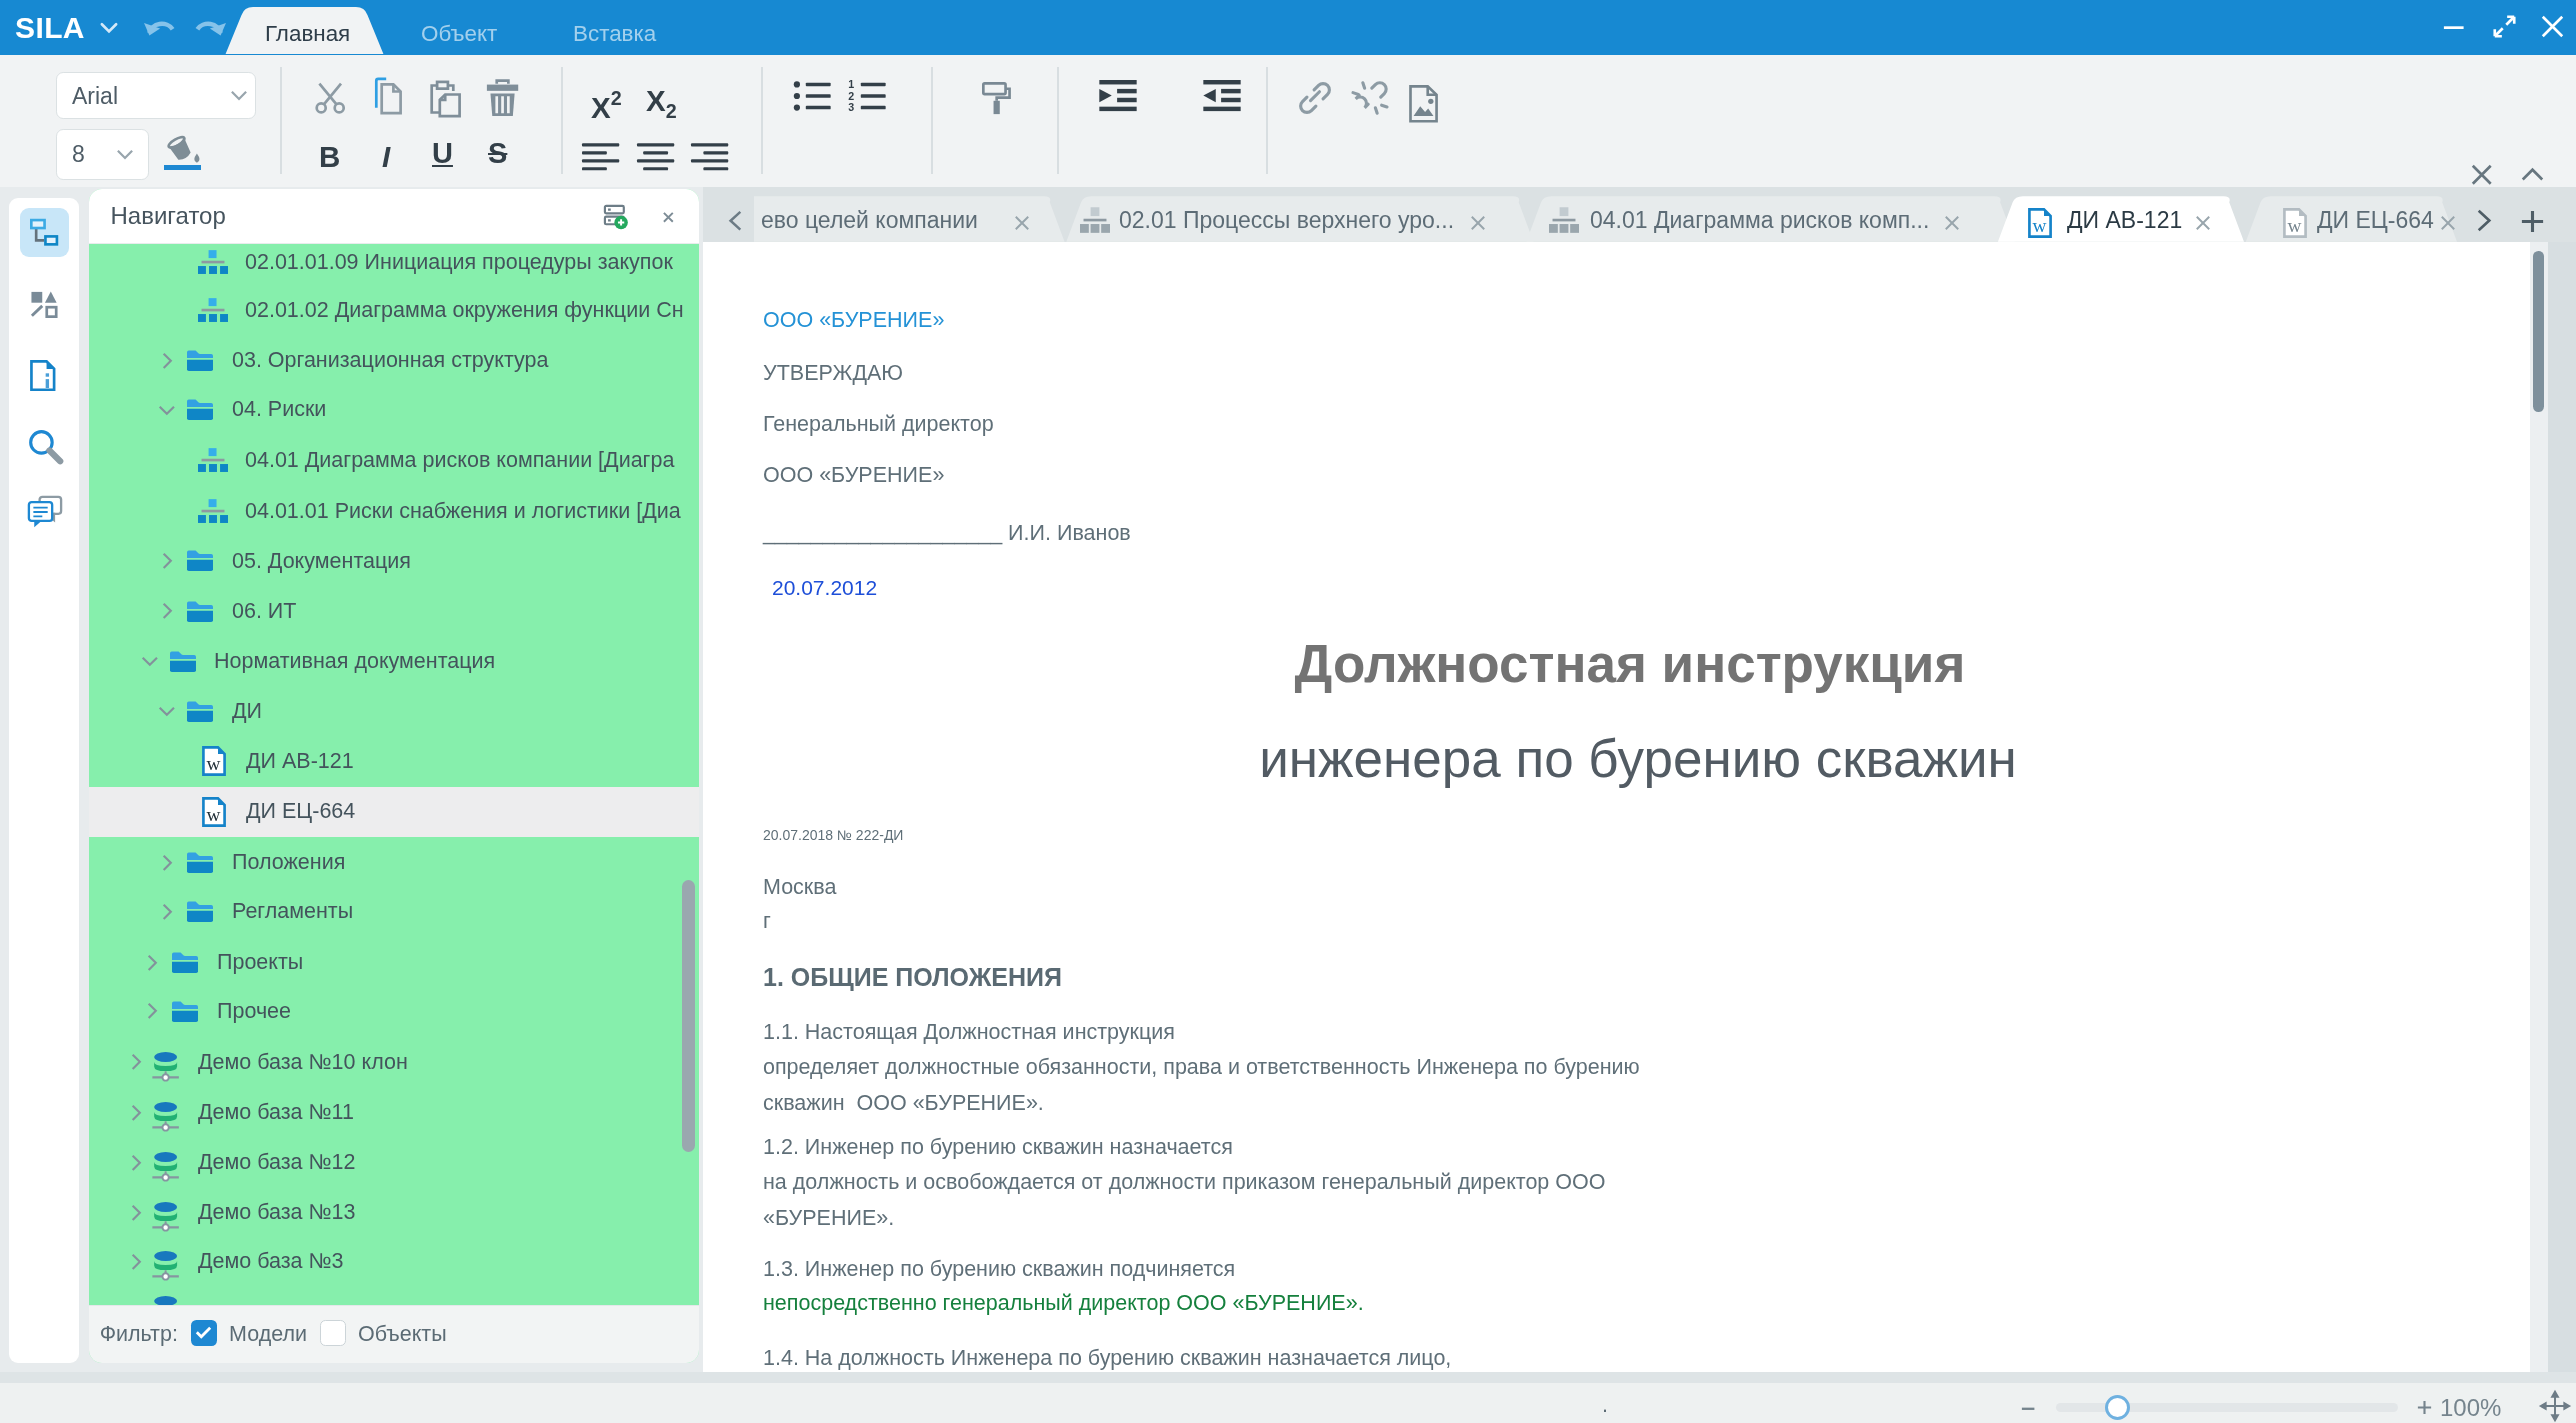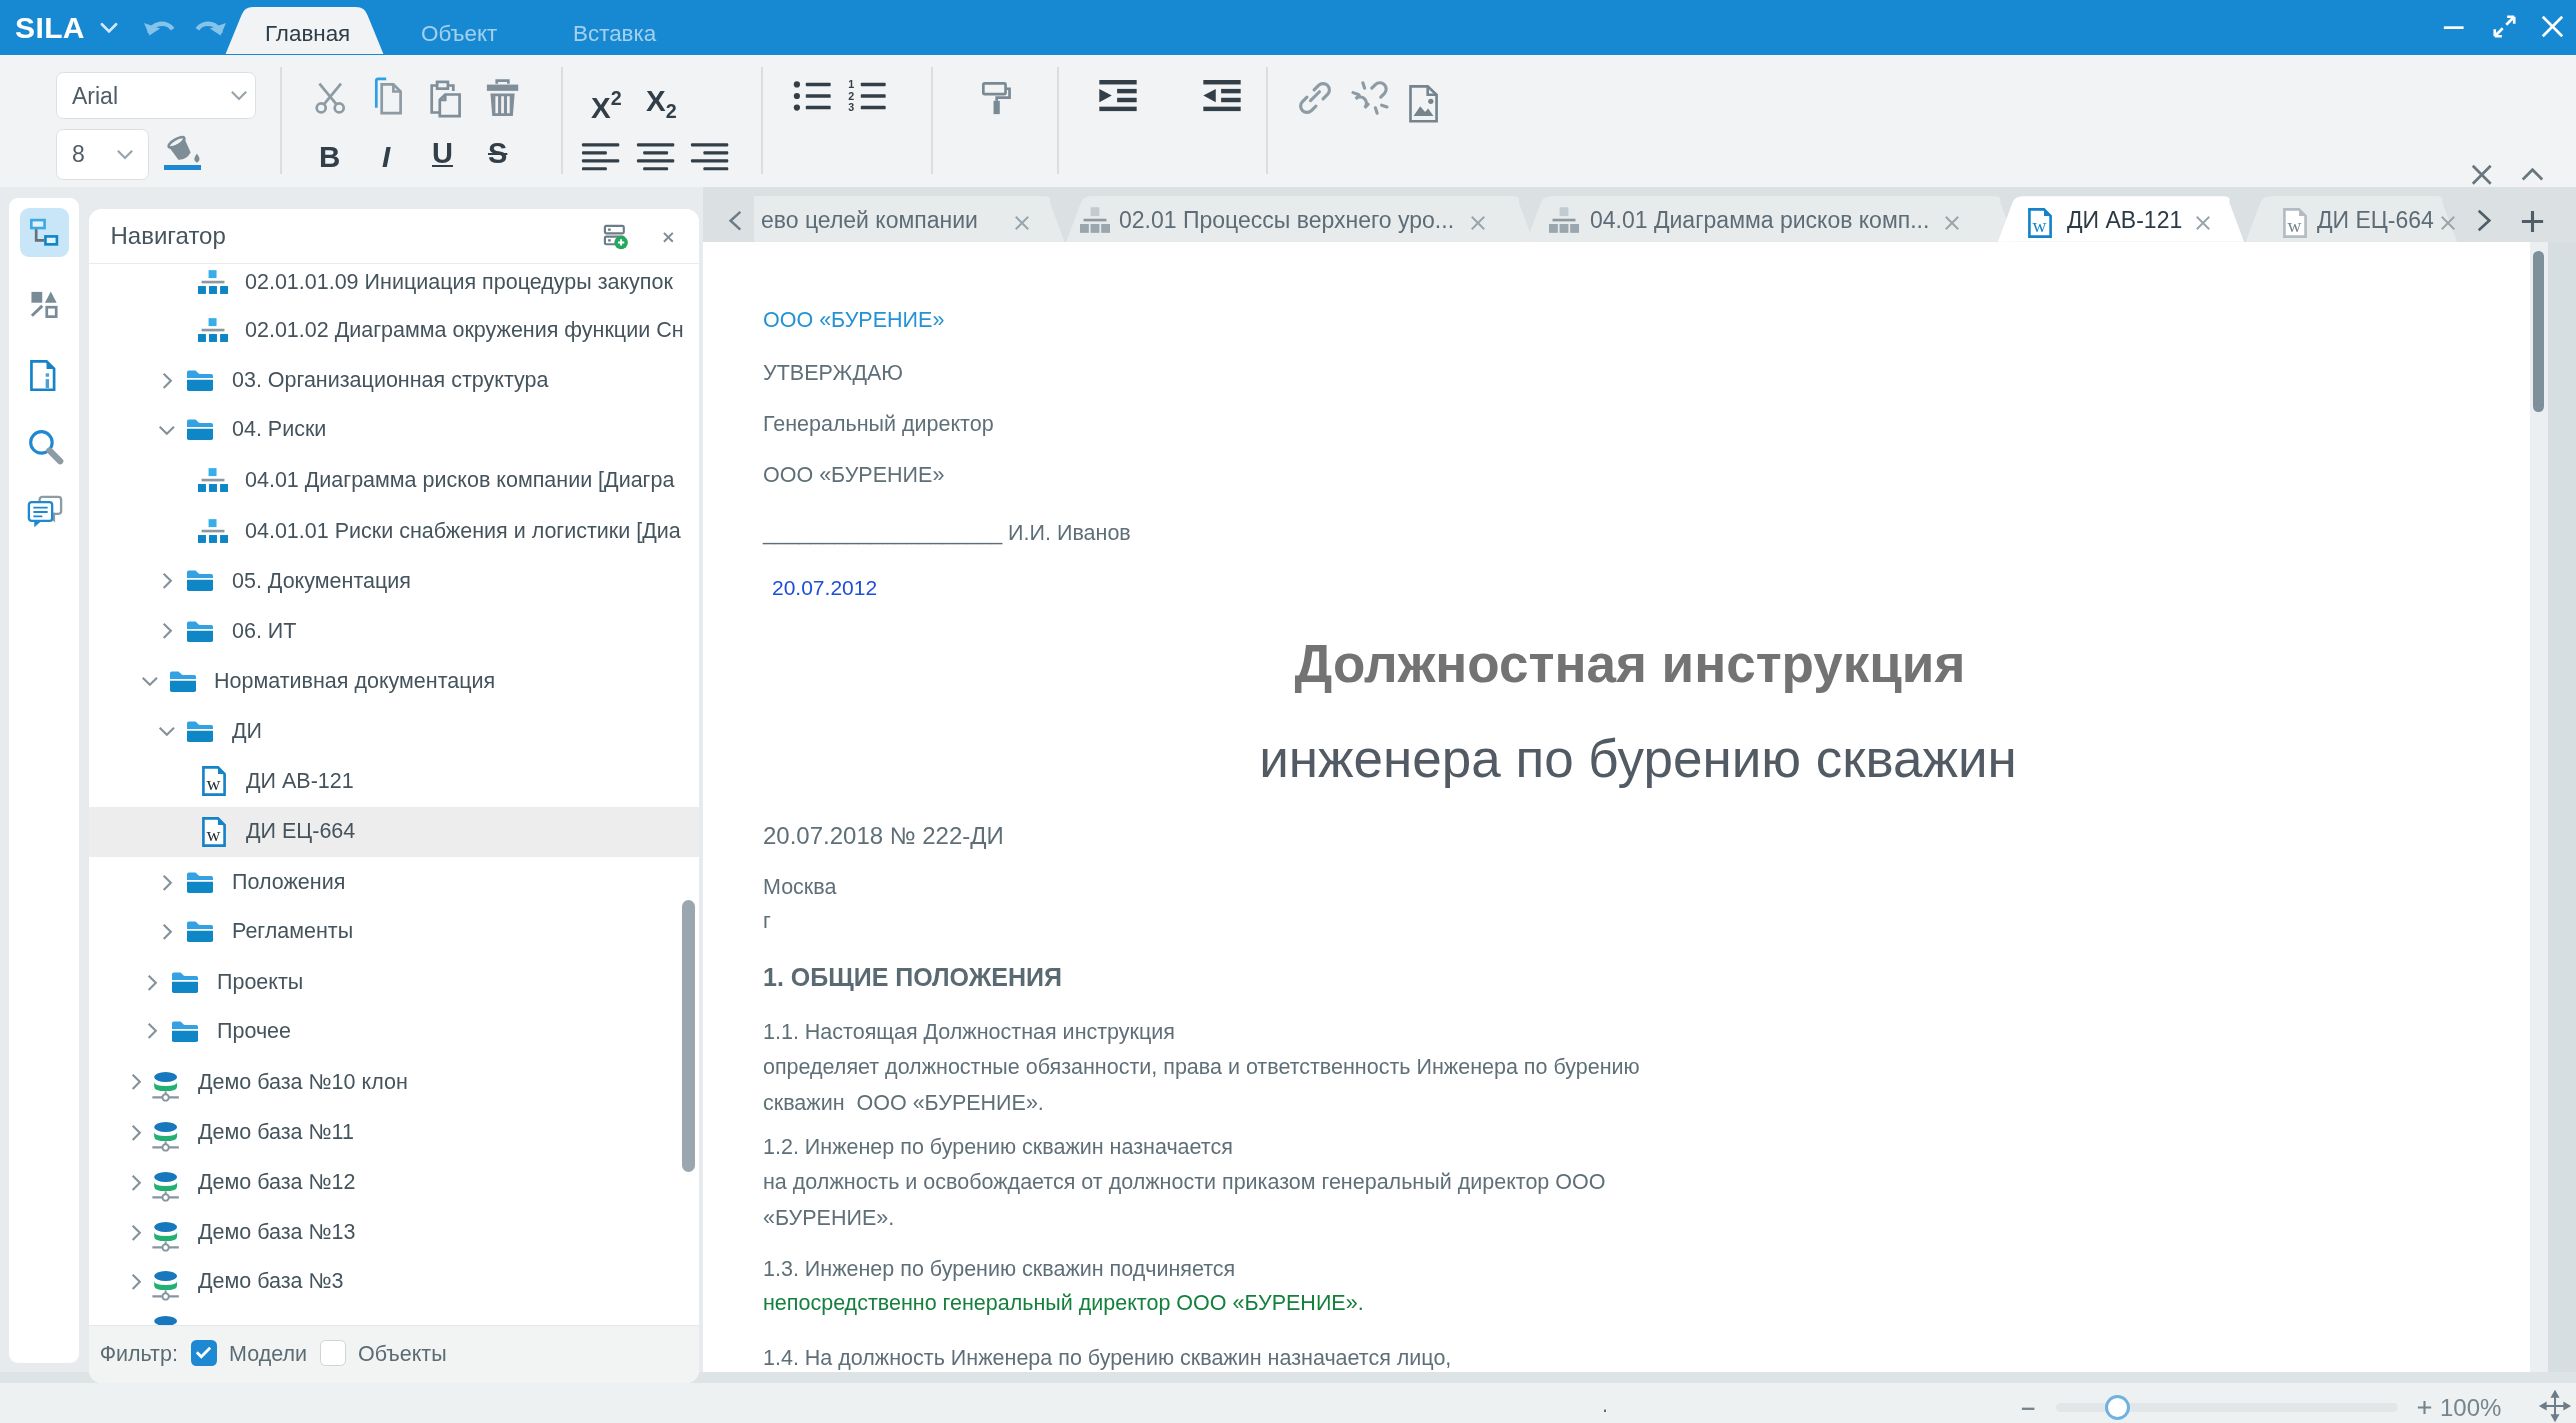--- a/index.html
+++ b/index.html
@@ -279,21 +279,21 @@
   </svg>
 <svg style="left:27px;top:495px" width="36" height="34" viewBox="0 0 40 38">
     <g>
 <rect x="14" y="2" width="24" height="19" rx="3" fill="none" stroke="#8d9ba4" stroke-width="2.6"></rect>
       <path d="M30 21 L30 28 L22 21 Z" fill="#fff" stroke="#8d9ba4" stroke-width="2.6"></path>
 <rect x="2" y="8" width="26" height="21" rx="3" fill="#fff" stroke="#1e88d2" stroke-width="2.6"></rect>
       <path d="M8 29 L8 36 L16 29 Z" fill="#1e88d2"></path>
 <path d="M7 14 L23 14 M7 19 L23 19 M7 24 L17 24" stroke="#1e88d2" stroke-width="2"></path>
     </g>
   </svg>
-<div class="a" style="left:89px;top:209px;width:610px;height:1174px;background:#ffffff;border-radius:13px;overflow:hidden">
+<div class="a" style="left:89px;top:189px;width:610px;height:1174px;background:#86efac;border-radius:13px;overflow:hidden">
 <div class="a" style="left:0;top:0;width:610px;height:55px;background:#fff;border-bottom:1.8px solid #e8eced"></div>
 <div class="t" style="left:21.5px;top:13.4px;font-size:24px;color:#46545e;line-height:28px">Навигатор</div>
 <svg style="left:515px;top:15px" width="27" height="27" viewBox="0 0 30 30">
       <g fill="none" stroke="#6d7d87" stroke-width="2.4">
 <rect x="1" y="2" width="21" height="8.5" rx="1.5"></rect>
         <rect x="1" y="14" width="21" height="8.5" rx="1.5"></rect>
 <path d="M4.5 6.2 L7.5 6.2 M4.5 18.2 L7.5 18.2" stroke-width="2.6"></path>
       </g>
 <circle cx="19" cy="20.5" r="7.5" fill="#24a85e"></circle>
       <path d="M19 17 L19 24 M15.5 20.5 L22.5 20.5" stroke="#fff" stroke-width="2.2"></path>
@@ -500,21 +500,21 @@
 <div class="t" style="left:269px;top:1133px;font-size:21.5px;color:#5b6b74;line-height:25px">Объекты</div>
 </div>
 <div class="t" style="top:308px;font-size:21.5px;color:#2492d6;line-height:25px;left:763px">ООО «БУРЕНИЕ»</div>
 <div class="t" style="top:361px;font-size:21.5px;color:#5f6f78;line-height:25px;left:763px">УТВЕРЖДАЮ</div>
 <div class="t" style="top:412px;font-size:21.5px;color:#5f6f78;line-height:25px;left:763px">Генеральный директор</div>
 <div class="t" style="top:463px;font-size:21.5px;color:#5f6f78;line-height:25px;left:763px">ООО «БУРЕНИЕ»</div>
 <div class="t" style="top:521px;font-size:21.5px;color:#5f6f78;line-height:25px;left:763px">____________________ И.И. Иванов</div>
 <div class="t" style="top:575px;font-size:21px;color:#1d4ed8;line-height:25px;left:772px">20.07.2012</div>
 <div class="t" style="top:633px;font-size:53px;color:#737373;line-height:61px;font-weight:bold;left:735px;width:1790px;text-align:center">Должностная инструкция</div>
 <div class="t" style="top:728px;font-size:53px;color:#525b63;line-height:61px;font-weight:normal;left:743px;width:1790px;text-align:center">инженера по бурению скважин</div>
-<div class="t" style="top:823px;font-size:24px;color:#5f6f78;line-height:25px;left:763px">20.07.2018 № 222-ДИ</div>
+<div class="t" style="top:823px;font-size:14px;color:#5f6f78;line-height:25px;left:763px">20.07.2018 № 222-ДИ</div>
 <div class="t" style="top:875px;font-size:21.5px;color:#5f6f78;line-height:25px;left:763px">Москва</div>
 <div class="t" style="top:909px;font-size:21.5px;color:#5f6f78;line-height:25px;left:763px">г</div>
 <div class="t" style="top:963px;font-size:25px;color:#5a6a73;line-height:29.5px;font-weight:bold;left:763px">1. ОБЩИЕ ПОЛОЖЕНИЯ</div>
 <div class="t" style="top:1020px;font-size:21.5px;color:#5f6f78;line-height:25px;left:763px">1.1. Настоящая Должностная инструкция</div>
 <div class="t" style="top:1055px;font-size:21.5px;color:#5f6f78;line-height:25px;left:763px">определяет должностные обязанности, права и ответственность Инженера по бурению</div>
 <div class="t" style="top:1091px;font-size:21.5px;color:#5f6f78;line-height:25px;left:763px">скважин  ООО «БУРЕНИЕ».</div>
 <div class="t" style="top:1135px;font-size:21.5px;color:#5f6f78;line-height:25px;left:763px">1.2. Инженер по бурению скважин назначается</div>
 <div class="t" style="top:1170px;font-size:21.5px;color:#5f6f78;line-height:25px;left:763px">на должность и освобождается от должности приказом генеральный директор ООО</div>
 <div class="t" style="top:1206px;font-size:21.5px;color:#5f6f78;line-height:25px;left:763px">«БУРЕНИЕ».</div>
 <div class="t" style="top:1257px;font-size:21.5px;color:#5f6f78;line-height:25px;left:763px">1.3. Инженер по бурению скважин подчиняется</div>

